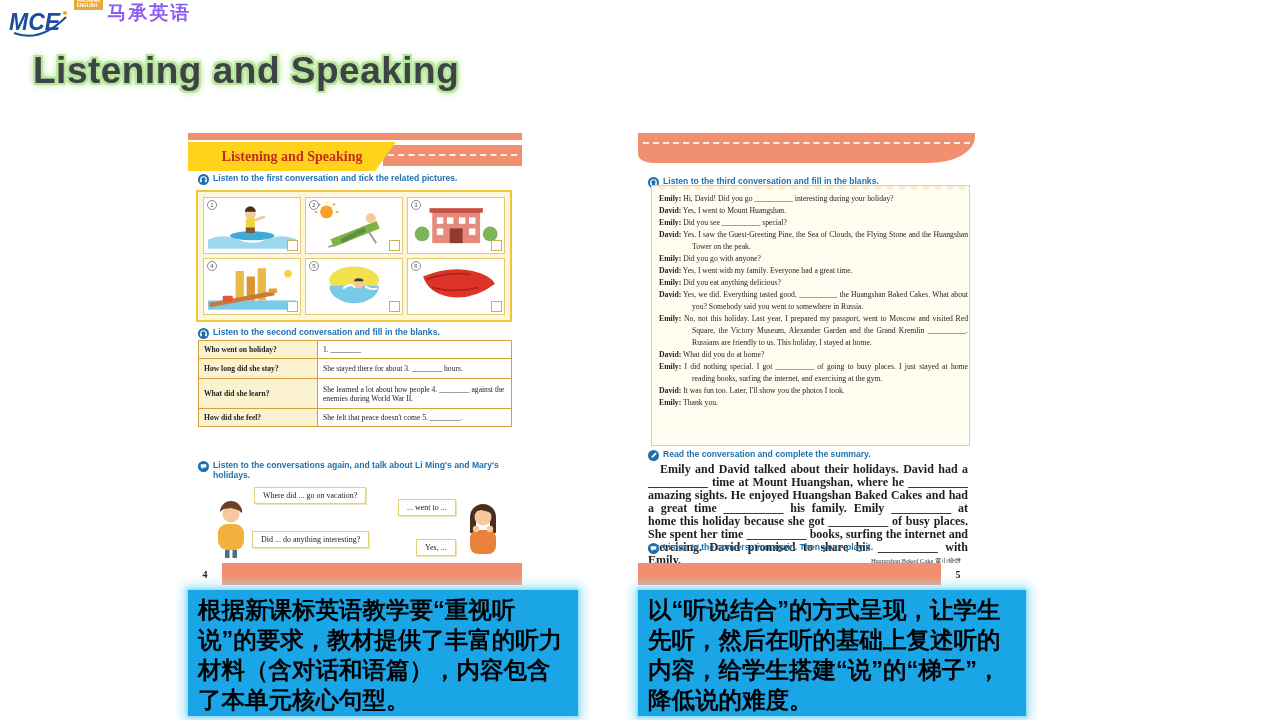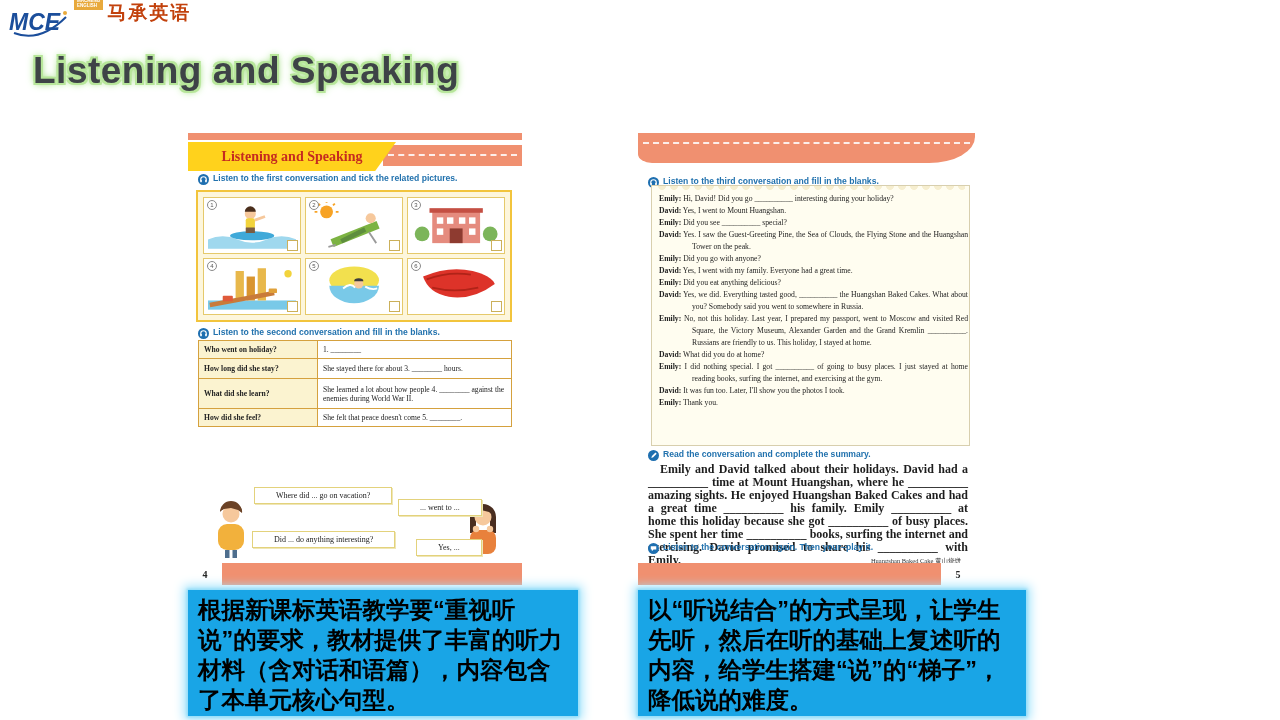--- a/index.html
+++ b/index.html
@@ -4,21 +4,21 @@
 <style>
   html,body{margin:0;padding:0;}
   body{width:1280px;height:720px;position:relative;background:#ffffff;overflow:hidden;
        font-family:"Liberation Sans",sans-serif;}
 
   
   #logo{position:absolute;left:8px;top:4px;display:flex;align-items:flex-start;gap:4px;}
   #logo .mce-mark{position:relative;width:62px;height:36px;}
   #logo .mce-sub{display:flex;flex-direction:column;justify-content:center;background:#E8A93C;
      color:#fff;font-size:4.5px;line-height:5px;font-weight:bold;padding:1px 3px;height:12px;margin-top:-8px;}
-  #logo .cn{font-size:19px;font-weight:bold;color:#c2410c;letter-spacing:2px;margin-top:-4px;}
+  #logo .cn{font-size:19px;font-weight:bold;color:#8b5cf6;letter-spacing:2px;margin-top:-4px;}
   #page-title{position:absolute;left:33px;top:50px;font-size:37px;font-weight:bold;color:#3E4347;
      letter-spacing:0.5px;
      text-shadow:2px 2px 0 #B7E69A,-2px -2px 0 #B7E69A,2px -2px 0 #B7E69A,-2px 2px 0 #B7E69A,
                  0 0 6px #A9E28B,0 0 10px #A9E28B;}
 
   
   .page{position:absolute;top:133px;height:455px;background:#fff;}
   #left-page{left:188px;width:334px;}
   #right-page{left:638px;width:337px;}
 
@@ -49,21 +49,21 @@
   .tile-check{position:absolute;bottom:2px;right:2px;width:9px;height:9px;border:1px solid #CBB05A;background:#fff;}
 
   
   table.qa{position:absolute;top:207px;left:10px;right:10px;width:314px;border-collapse:collapse;
      font-family:"Liberation Serif",serif;font-size:7.6px;color:#222;}
   table.qa td{border:1px solid #D5A13E;padding:2px 5px;vertical-align:middle;}
   table.qa td.q{width:108px;background:#FBF3D0;font-weight:bold;}
   table.qa td.a{background:#fff;}
 
   
-  .bubble{position:absolute;background:#fff;border:1px solid #E3D27C;padding:3px 21px;
+  .bubble{position:absolute;background:#fff;border:1px solid #E3D27C;padding:3px 8px;
      font-family:"Liberation Serif",serif;font-size:8px;color:#222;white-space:nowrap;box-shadow:1px 1px 0 #EFE6B5;}
   .avatar{position:absolute;}
 
   
   .footer{position:absolute;bottom:3px;left:0;right:0;height:22px;background:#F09070;}
   .pagenum{position:absolute;top:0;width:34px;height:22px;background:#fff;color:#222;
      font-family:"Liberation Serif",serif;font-weight:bold;font-size:10px;
      display:flex;align-items:center;justify-content:center;}
   .pagenum.pn-left{left:0;}
   .pagenum.pn-right{right:0;}
@@ -229,20 +229,27 @@
         <td class="q">What did she learn?</td>
         <td class="a">She learned a lot about how people 4. ________ against the enemies during World War II.</td>
       </tr>
       <tr style="height:18px">
         <td class="q">How did she feel?</td>
         <td class="a">She felt that peace doesn't come 5. ________.</td>
       </tr>
     </tbody>
   </table>
 
+  <div class="ex" style="top:328px">
+    <svg width="11" height="11" viewBox="0 0 20 20">
+      <circle cx="10" cy="10" r="10" fill="#1E6FB0"></circle>
+      <path d="M5 6 h10 v6 h-5 l-3 3 v-3 h-2 z" fill="#fff"></path>
+    </svg>
+    <span class="ex-label" style="max-width:300px">Listen to the conversations again, and talk about Li Ming's and Mary's holidays.</span>
+  </div>
 
   <span class="avatar" style="left:26px;top:368px">
     <svg width="34" height="58" viewBox="0 0 34 58">
       <path d="M6 11 a11 11 0 0 1 22 0 l-3 -2 -5 -3 -7 0 -5 3 z" fill="#6B4226"></path>
       <circle cx="17" cy="13" r="8.5" fill="#F6C89C"></circle>
       <path d="M6 10 q5 -8 16 -6 q7 2 6 8 l-4 -3 -7 -2 -7 1 z" fill="#6B4226"></path>
       <rect x="4" y="23" width="26" height="26" rx="9" fill="#F2B13C"></rect>
       <rect x="11" y="49" width="4.5" height="8" fill="#4E6E8E"></rect>
       <rect x="18.5" y="49" width="4.5" height="8" fill="#4E6E8E"></rect>
     </svg>

